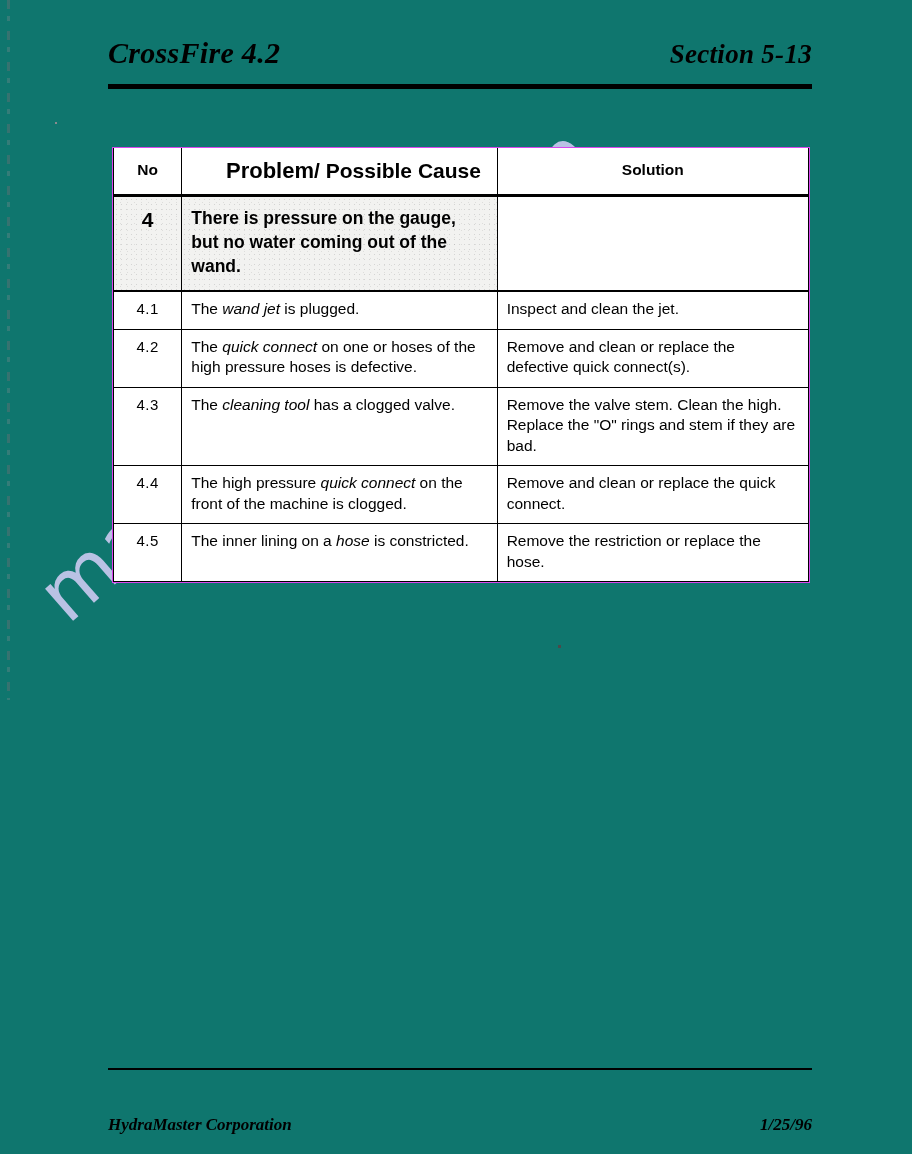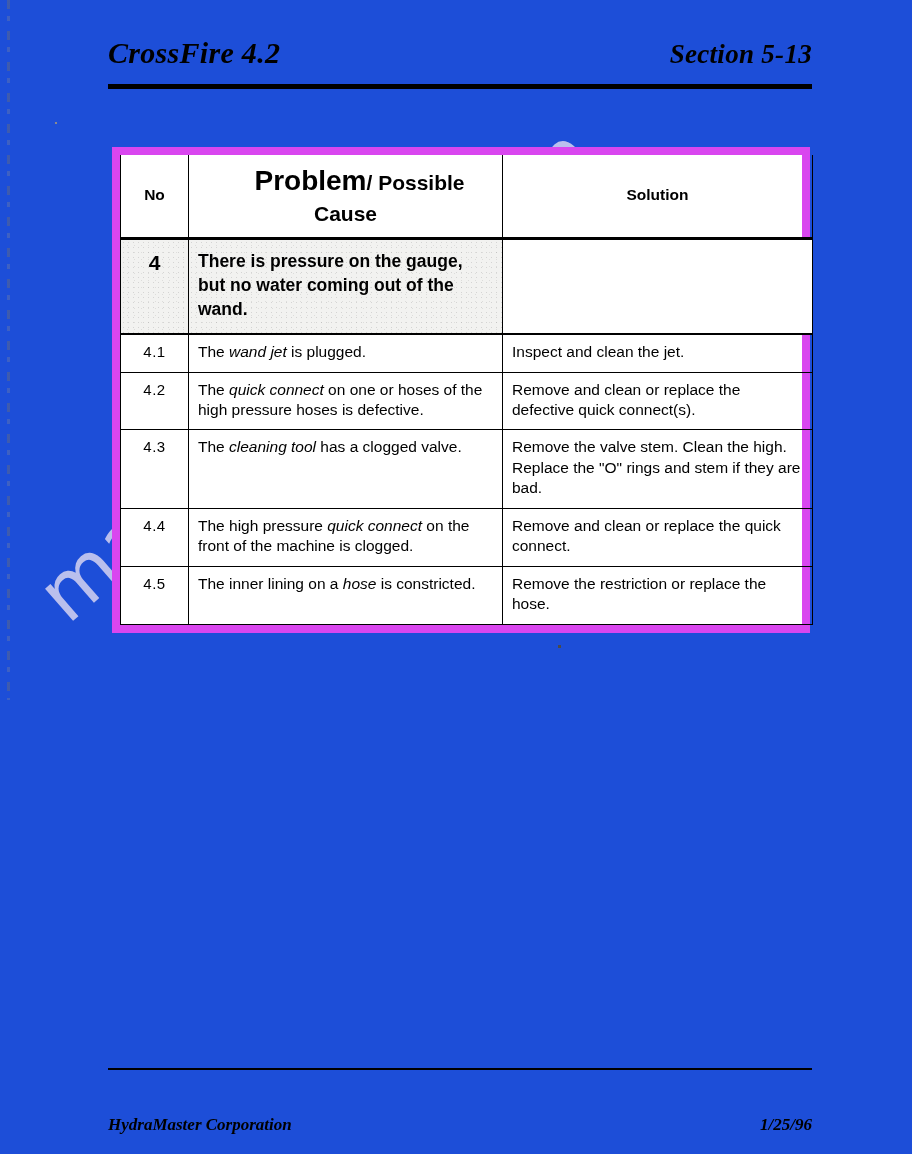--- a/index.html
+++ b/index.html
@@ -9,21 +9,21 @@
     background: #ffffff;
   }
   body {
     font-family: "Liberation Sans", sans-serif;
     color: #000000;
   }
   #page {
     position: relative;
     width: 912px;
     height: 1154px;
-    background: #1d4ed8;
+    background: #0f766e;
     overflow: hidden;
   }
 
   
   .scan-edge {
     position: absolute;
     left: 7px;
     top: 0;
     width: 3px;
     height: 700px;
@@ -76,21 +76,21 @@
     height: 5px;
     background: #000000;
   }
 
   
   .tbl-wrap {
     position: absolute;
     left: 112px;
     top: 147px;
     width: 698px;
-    border: 8px solid #d946ef;
+    border: 1px solid #d946ef;
     background: #ffffff;
     box-sizing: border-box;
   }
   table.tt {
     border-collapse: collapse;
     width: 100%;
     table-layout: fixed;
   }
   table.tt col.c-no   { width: 68px; }
   table.tt col.c-prob { width: 314px; }
@@ -109,21 +109,21 @@
   
   tr.hdr th {
     border-top: none;
     border-bottom: 3px solid #000000;
     text-align: center;
     vertical-align: middle;
     font-weight: bold;
     padding: 8px 6px 9px 6px;
     height: 36px;
   }
-  th .lg { font-size: 28px; font-weight: bold; margin-left: 28px; }
+  th .lg { font-size: 22px; font-weight: bold; margin-left: 28px; }
   th .sm { font-size: 21px; font-weight: bold; }
   th.sol-h { font-size: 15px; font-weight: bold; }
   th.no-h  { font-size: 19px; font-weight: bold; }
 
   
   tr.main td { background: #f2f2f0; }
   tr.main td.sol-cell { background: #ffffff; }
   tr.main td.no-cell {
     text-align: center;
     font-size: 21px;

